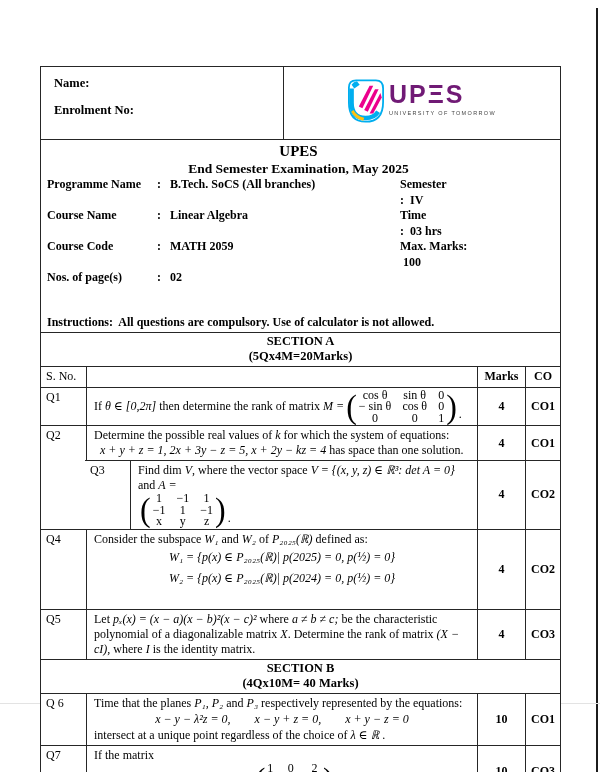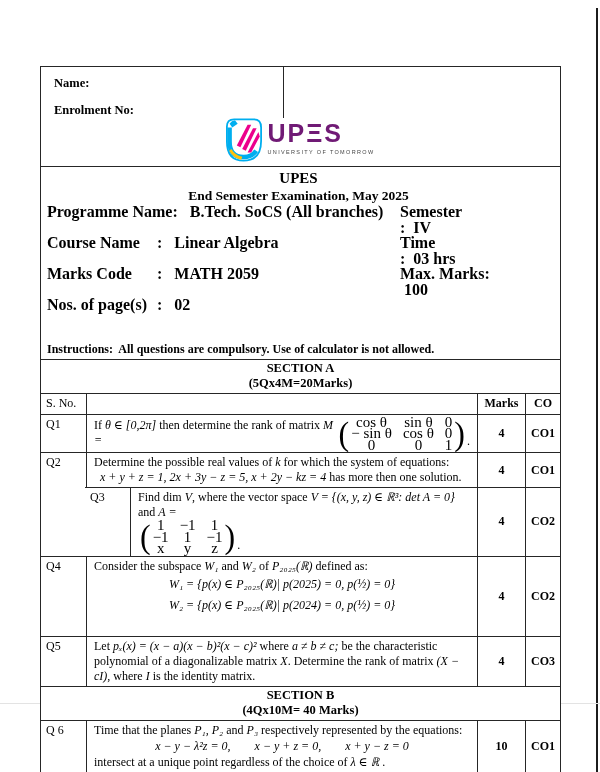--- a/index.html
+++ b/index.html
@@ -8,37 +8,37 @@
     width:600px; height:772px; position:relative; overflow:hidden;
     font-family:"Liberation Serif","DejaVu Serif",serif; color:#000;
   }
   .page-edge-v { position:absolute; left:596px; top:8px; width:2px; height:764px; background:#1c1c1c; }
   .page-edge-h { position:absolute; left:0; top:703px; width:600px; height:1px; background:#e3e3e3; }
 
   .doc { position:absolute; left:40px; top:66px; width:521px; border:1.5px solid #262626; background:#fff; }
   .doc > div + div { border-top:1px solid #262626; }
 
   
-  .id-row { display:flex; min-height:72px;flex-direction:column; }
+  .id-row { display:flex; min-height:72px; }
   .id-left { width:243px; border-right:1px solid #262626; padding:9px 0 0 13px; }
   .bold-label { font-weight:bold; font-size:12.5px; }
   .id-left .bold-label + .bold-label { margin-top:12px; }
   .id-right { flex:1; display:flex; align-items:center; justify-content:center; }
   .logo-wrap { display:flex; align-items:flex-start; gap:5px; }
   .logo-texts { display:flex; flex-direction:column; margin-top:2px; }
   .logo-brand { font-family:"Liberation Sans","DejaVu Sans",sans-serif; font-weight:bold;
     font-size:25px; line-height:26px; letter-spacing:2px; color:#701a75; }
   .logo-tagline { font-family:"Liberation Sans","DejaVu Sans",sans-serif; font-size:5.5px;
     letter-spacing:1.35px; color:#454545; margin-top:3px; }
 
   
   .title-box { min-height:110px; padding:2px 10px 2px 6px; }
   .tb-uni  { text-align:center; font-weight:bold; font-size:15px;   line-height:18px; }
   .tb-exam { text-align:center; font-weight:bold; font-size:13.5px; line-height:17px; }
-  .info-line { display:flex; font-weight:bold; font-size:16px; line-height:15.5px; white-space:pre; }
+  .info-line { display:flex; font-weight:bold; font-size:12px; line-height:15.5px; white-space:pre; }
   .il-label  { min-width:110px; }
   .il-right  { margin-left:auto; width:150px; display:flex;flex-direction:column; }
   .il-label2 { min-width:78px; }
   .instructions { font-weight:bold; font-size:12px; line-height:16px; white-space:pre-wrap;margin-top:28px; }
 
   
   .section-row { text-align:center; font-weight:bold; font-size:12.5px; line-height:15px; padding:1px 0 2px; }
   .grid-row { display:grid; grid-template-columns:45px 1fr 48px 35px; }
   .grid-row > div + div { border-left:1px solid #262626; }
   .cell-sno { padding:2px 3px 0 5px; font-size:12px; }
@@ -54,21 +54,21 @@
   .indent { padding-left:6px; }
   .qc-center { display:flex; align-items:center; height:100%; }
   .mline { display:flex; align-items:flex-start; }
   .q7line { display:flex; justify-content:center; align-items:center; gap:6px; }
   .after { align-self:flex-end; line-height:13px; padding-bottom:2px; }
 
   
   .mtx { display:inline-flex; align-items:center; margin:0 2px; }
   .paren { font-size:32px; line-height:33px; font-weight:normal; transform:scaleY(1.08); }
   .mgrid { display:inline-grid; column-gap:11px; row-gap:1px; margin:0 2px;
-           font-size:15px; line-height:10.5px; }
+           font-size:12px; line-height:10.5px; }
   .mcell { justify-self:center; white-space:pre; }
 </style>
 </head>
 <body>
 
 <div class="page-edge-v"></div>
 <div class="page-edge-h"></div>
 
 <div class="doc">
 
@@ -110,21 +110,21 @@
         <span class="il-label2">Semester</span><span>:  IV</span>
       </span>
     </div>
     <div class="info-line">
       <span class="il-label">Course Name</span><span>:   Linear Algebra</span>
       <span class="il-right">
         <span class="il-label2">Time</span><span>:  03 hrs</span>
       </span>
     </div>
     <div class="info-line">
-      <span class="il-label">Marks Code</span><span>:   MATH 2059</span>
+      <span class="il-label">Course Code</span><span>:   MATH 2059</span>
       <span class="il-right">
         <span>Max. Marks:</span><span> 100</span>
       </span>
     </div>
     <div class="info-line">
       <span class="il-label">Nos. of page(s)</span><span>:   02</span>
     </div>
     <div class="instructions">Instructions:  All questions are compulsory. Use of calculator is not allowed.</div>
   </div>
 
@@ -164,21 +164,21 @@
       </div>
     </div>
     <div class="cell-marks">4</div>
     <div class="cell-co">CO1</div>
   </div>
 
   <div class="grid-row rq2">
     <div class="cell-sno">Q2</div>
     <div class="cell-q">
       <div><span>Determine the possible real values of </span><span class="math">k</span><span> for which the system of equations:</span></div>
-      <div class="indent"><span class="math">x + y + z = 1, 2x + 3y − z = 5, x + 2y − kz = 4</span><span>  has more then one solution.</span></div>
+      <div class="indent"><span class="math">x + y + z = 1, 2x + 3y − z = 5, x + 2y − kz = 4</span><span>  has space than one solution.</span></div>
     </div>
     <div class="cell-marks">4</div>
     <div class="cell-co">CO1</div>
   </div>
 
   <div class="grid-row rq3">
     <div class="cell-sno">Q3</div>
     <div class="cell-q">
       <div><span>Find dim </span><span class="math">V</span><span>, where the vector space </span><span class="math">V = {(x, y, z) ∈ ℝ³: det A = 0}</span><span> and </span><span class="math">A =</span></div>
       <div class="mline">

